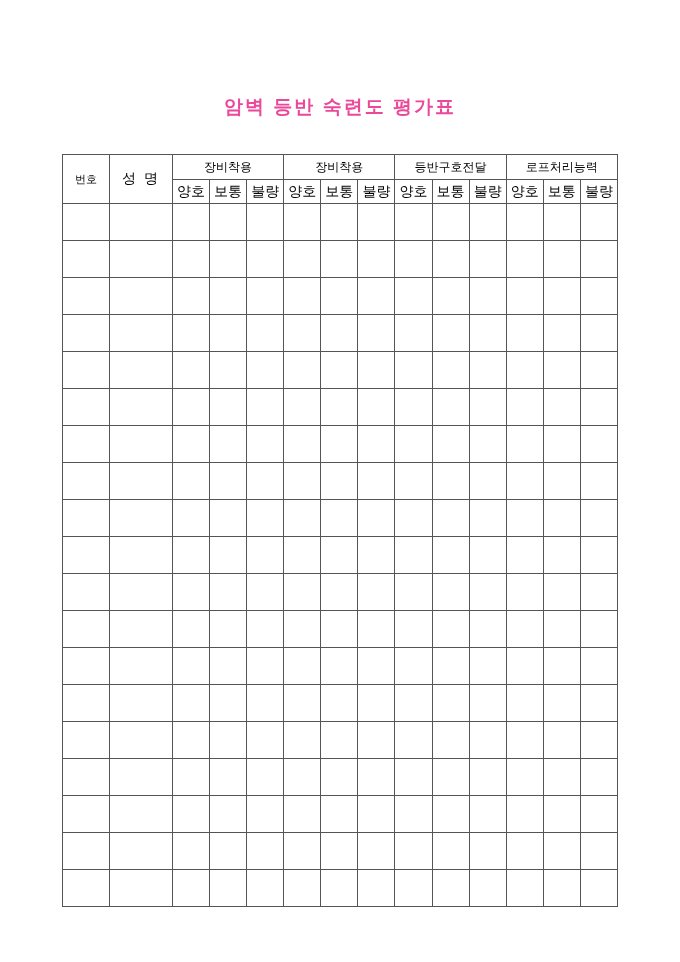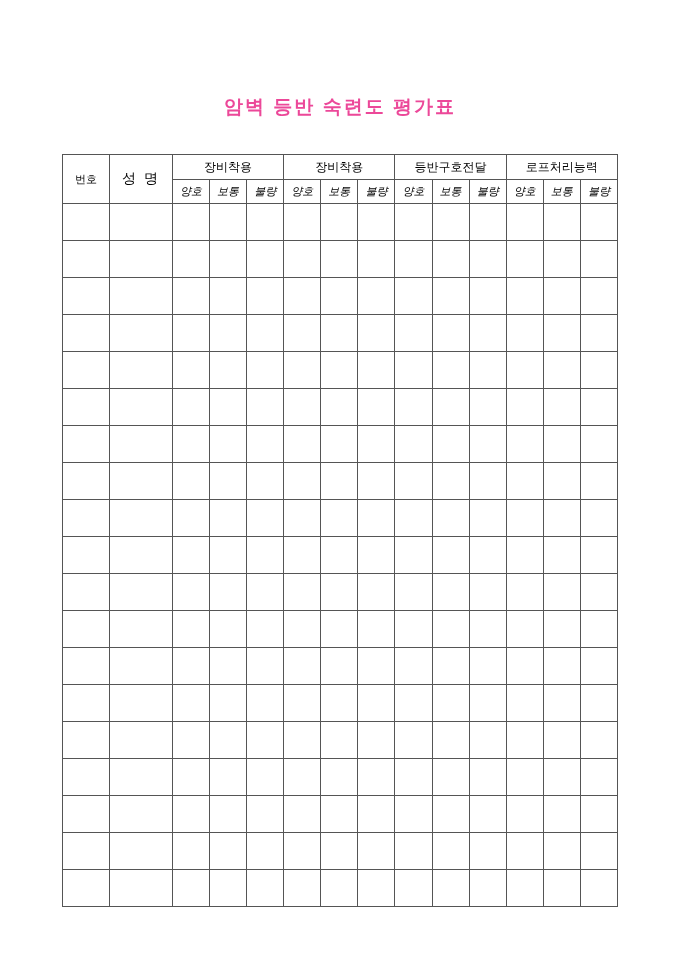--- a/index.html
+++ b/index.html
@@ -61,24 +61,23 @@
   .h-name {
     width: 62px;
     font-size: 14px;
     letter-spacing: 2px;
   }
   .h-group {
     font-size: 12px;
     height: 24px;
   }
   .h-sub {
-    font-size: 11px;
+    font-size: 14px;
     height: 23px;
     width: 36px;
-    font-style: italic;
   }
   .h-num, .h-name {
     height: 47px;
   }
   tbody tr {
     height: 36px;
   }
   tbody td {
     height: 36px;
   }

